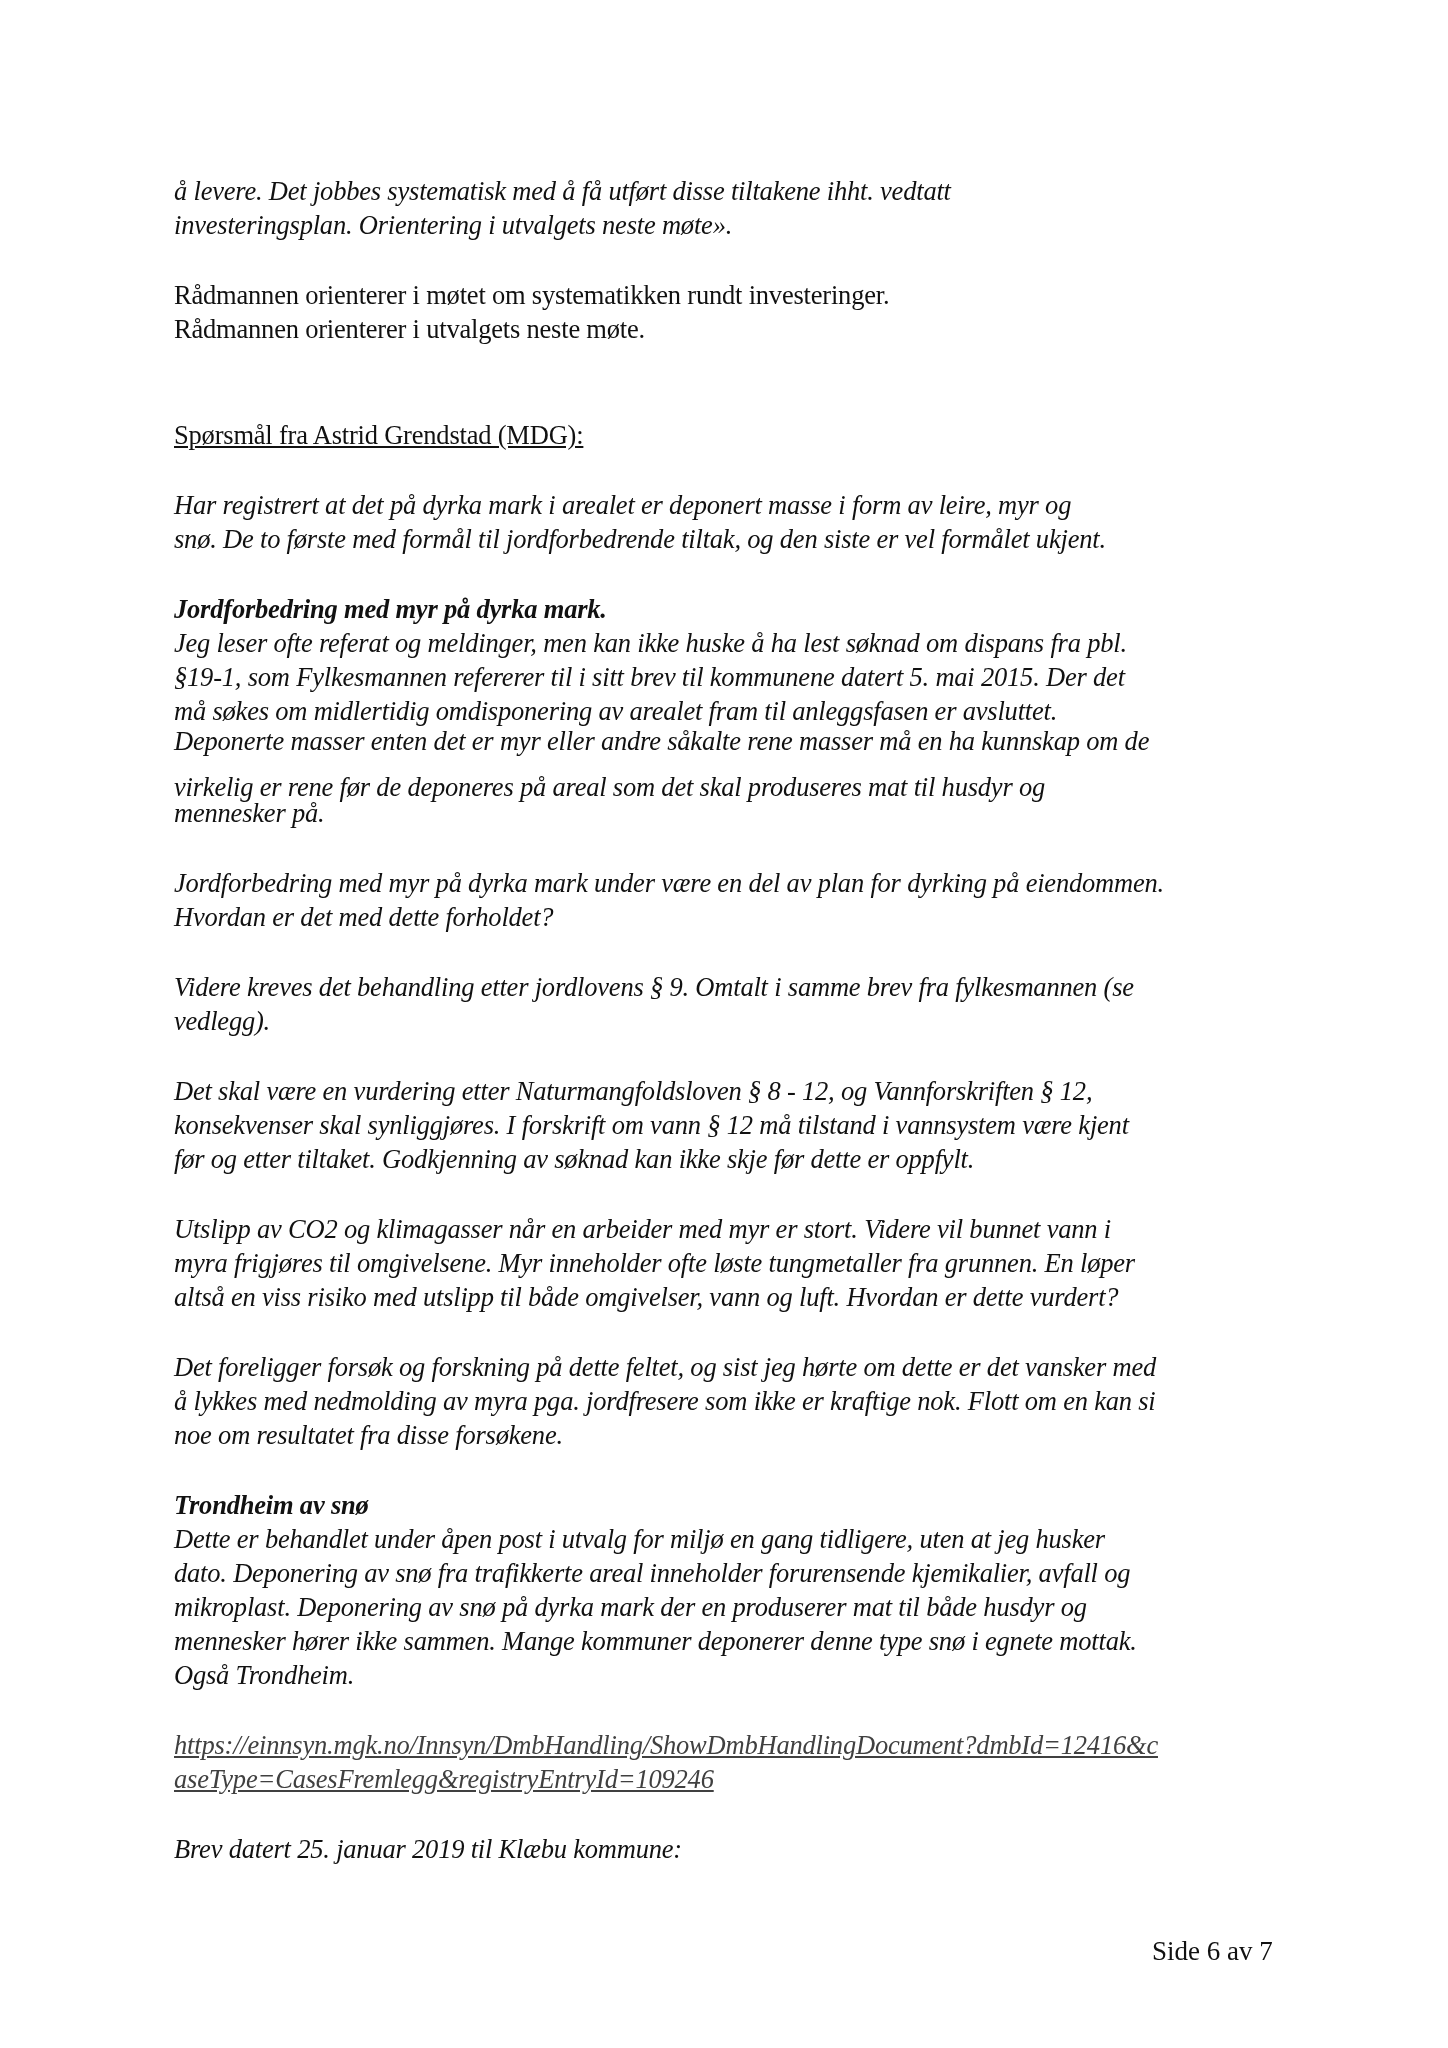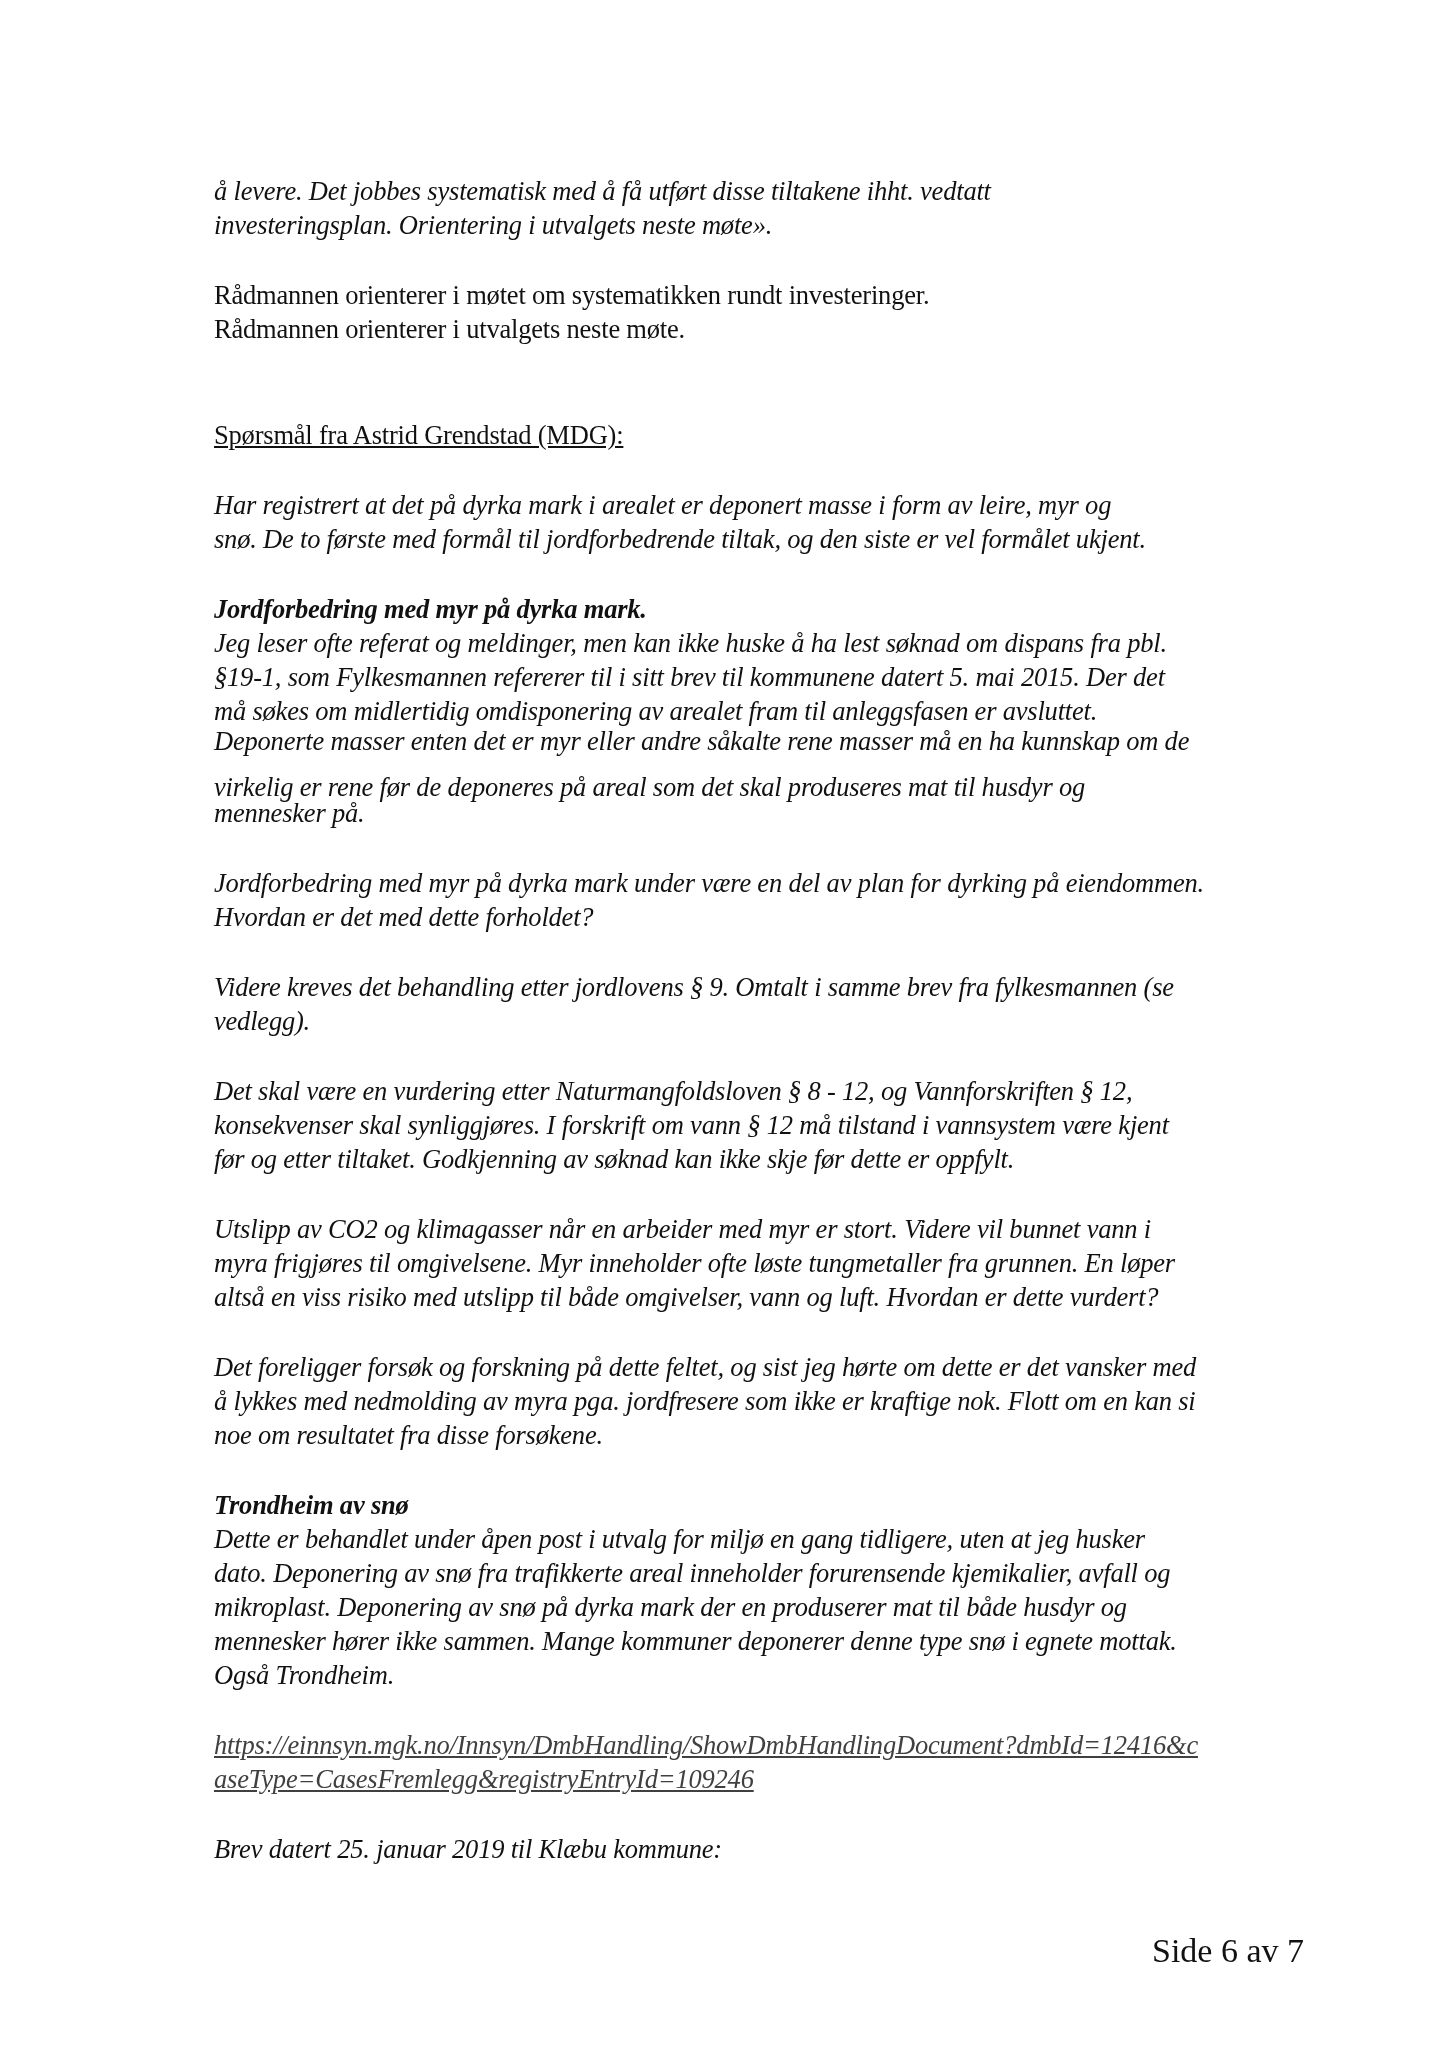--- a/index.html
+++ b/index.html
@@ -21,35 +21,34 @@
       top: 0;
       width: 1120px;
     }
     .line {
       position: absolute;
       left: 0;
       font-size: 26.5px;
       line-height: 34px;
       white-space: nowrap;
       letter-spacing: -0.2px;
-      margin-left: 40px;
     }
     .it { font-style: italic; }
     .bi { font-style: italic; font-weight: bold; }
     .ul { text-decoration: underline; }
     .link {
       color: #404040;
       text-decoration: underline;
       font-style: italic;
     }
     .footer {
       position: absolute;
       left: 1152px;
       top: 1934px;
-      font-size: 34px;
+      font-size: 27px;
       line-height: 34px;
       white-space: nowrap;
     }
   </style>
 </head>
 <body>
 
 <div class="page">
 
   <div class="line it" style="top:174px">å levere. Det jobbes systematisk med å få utført disse tiltakene ihht. vedtatt</div>

